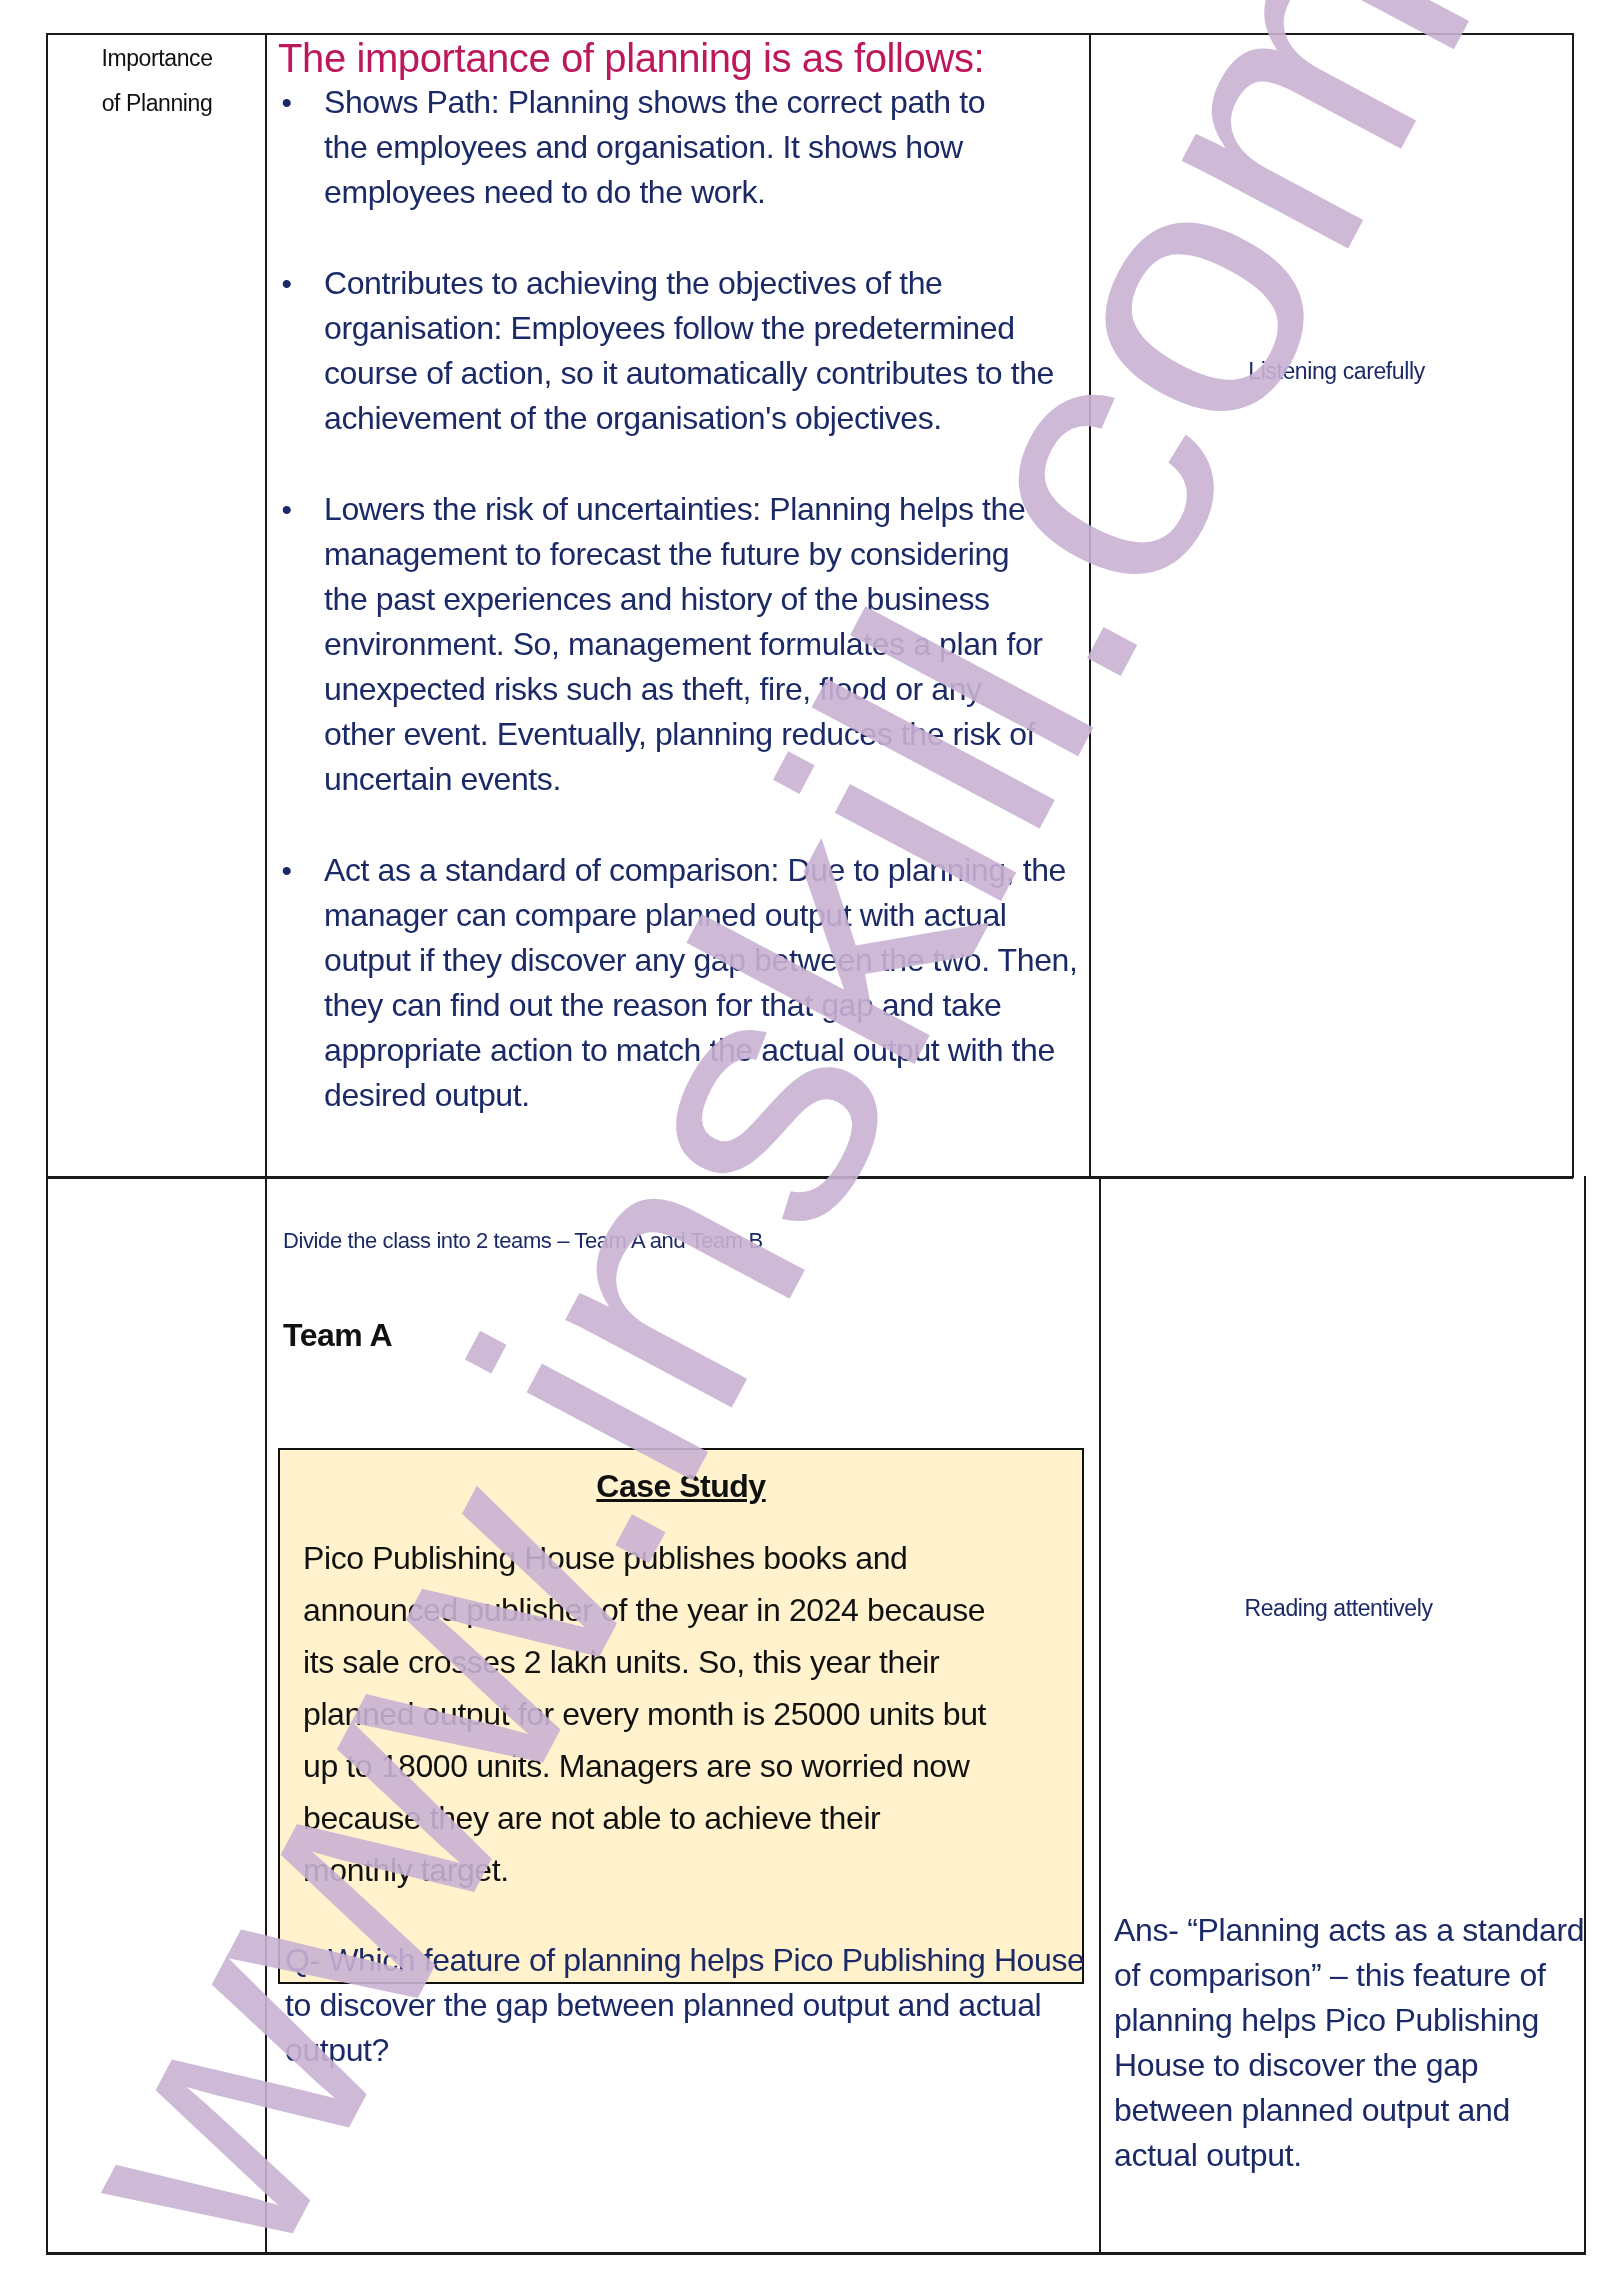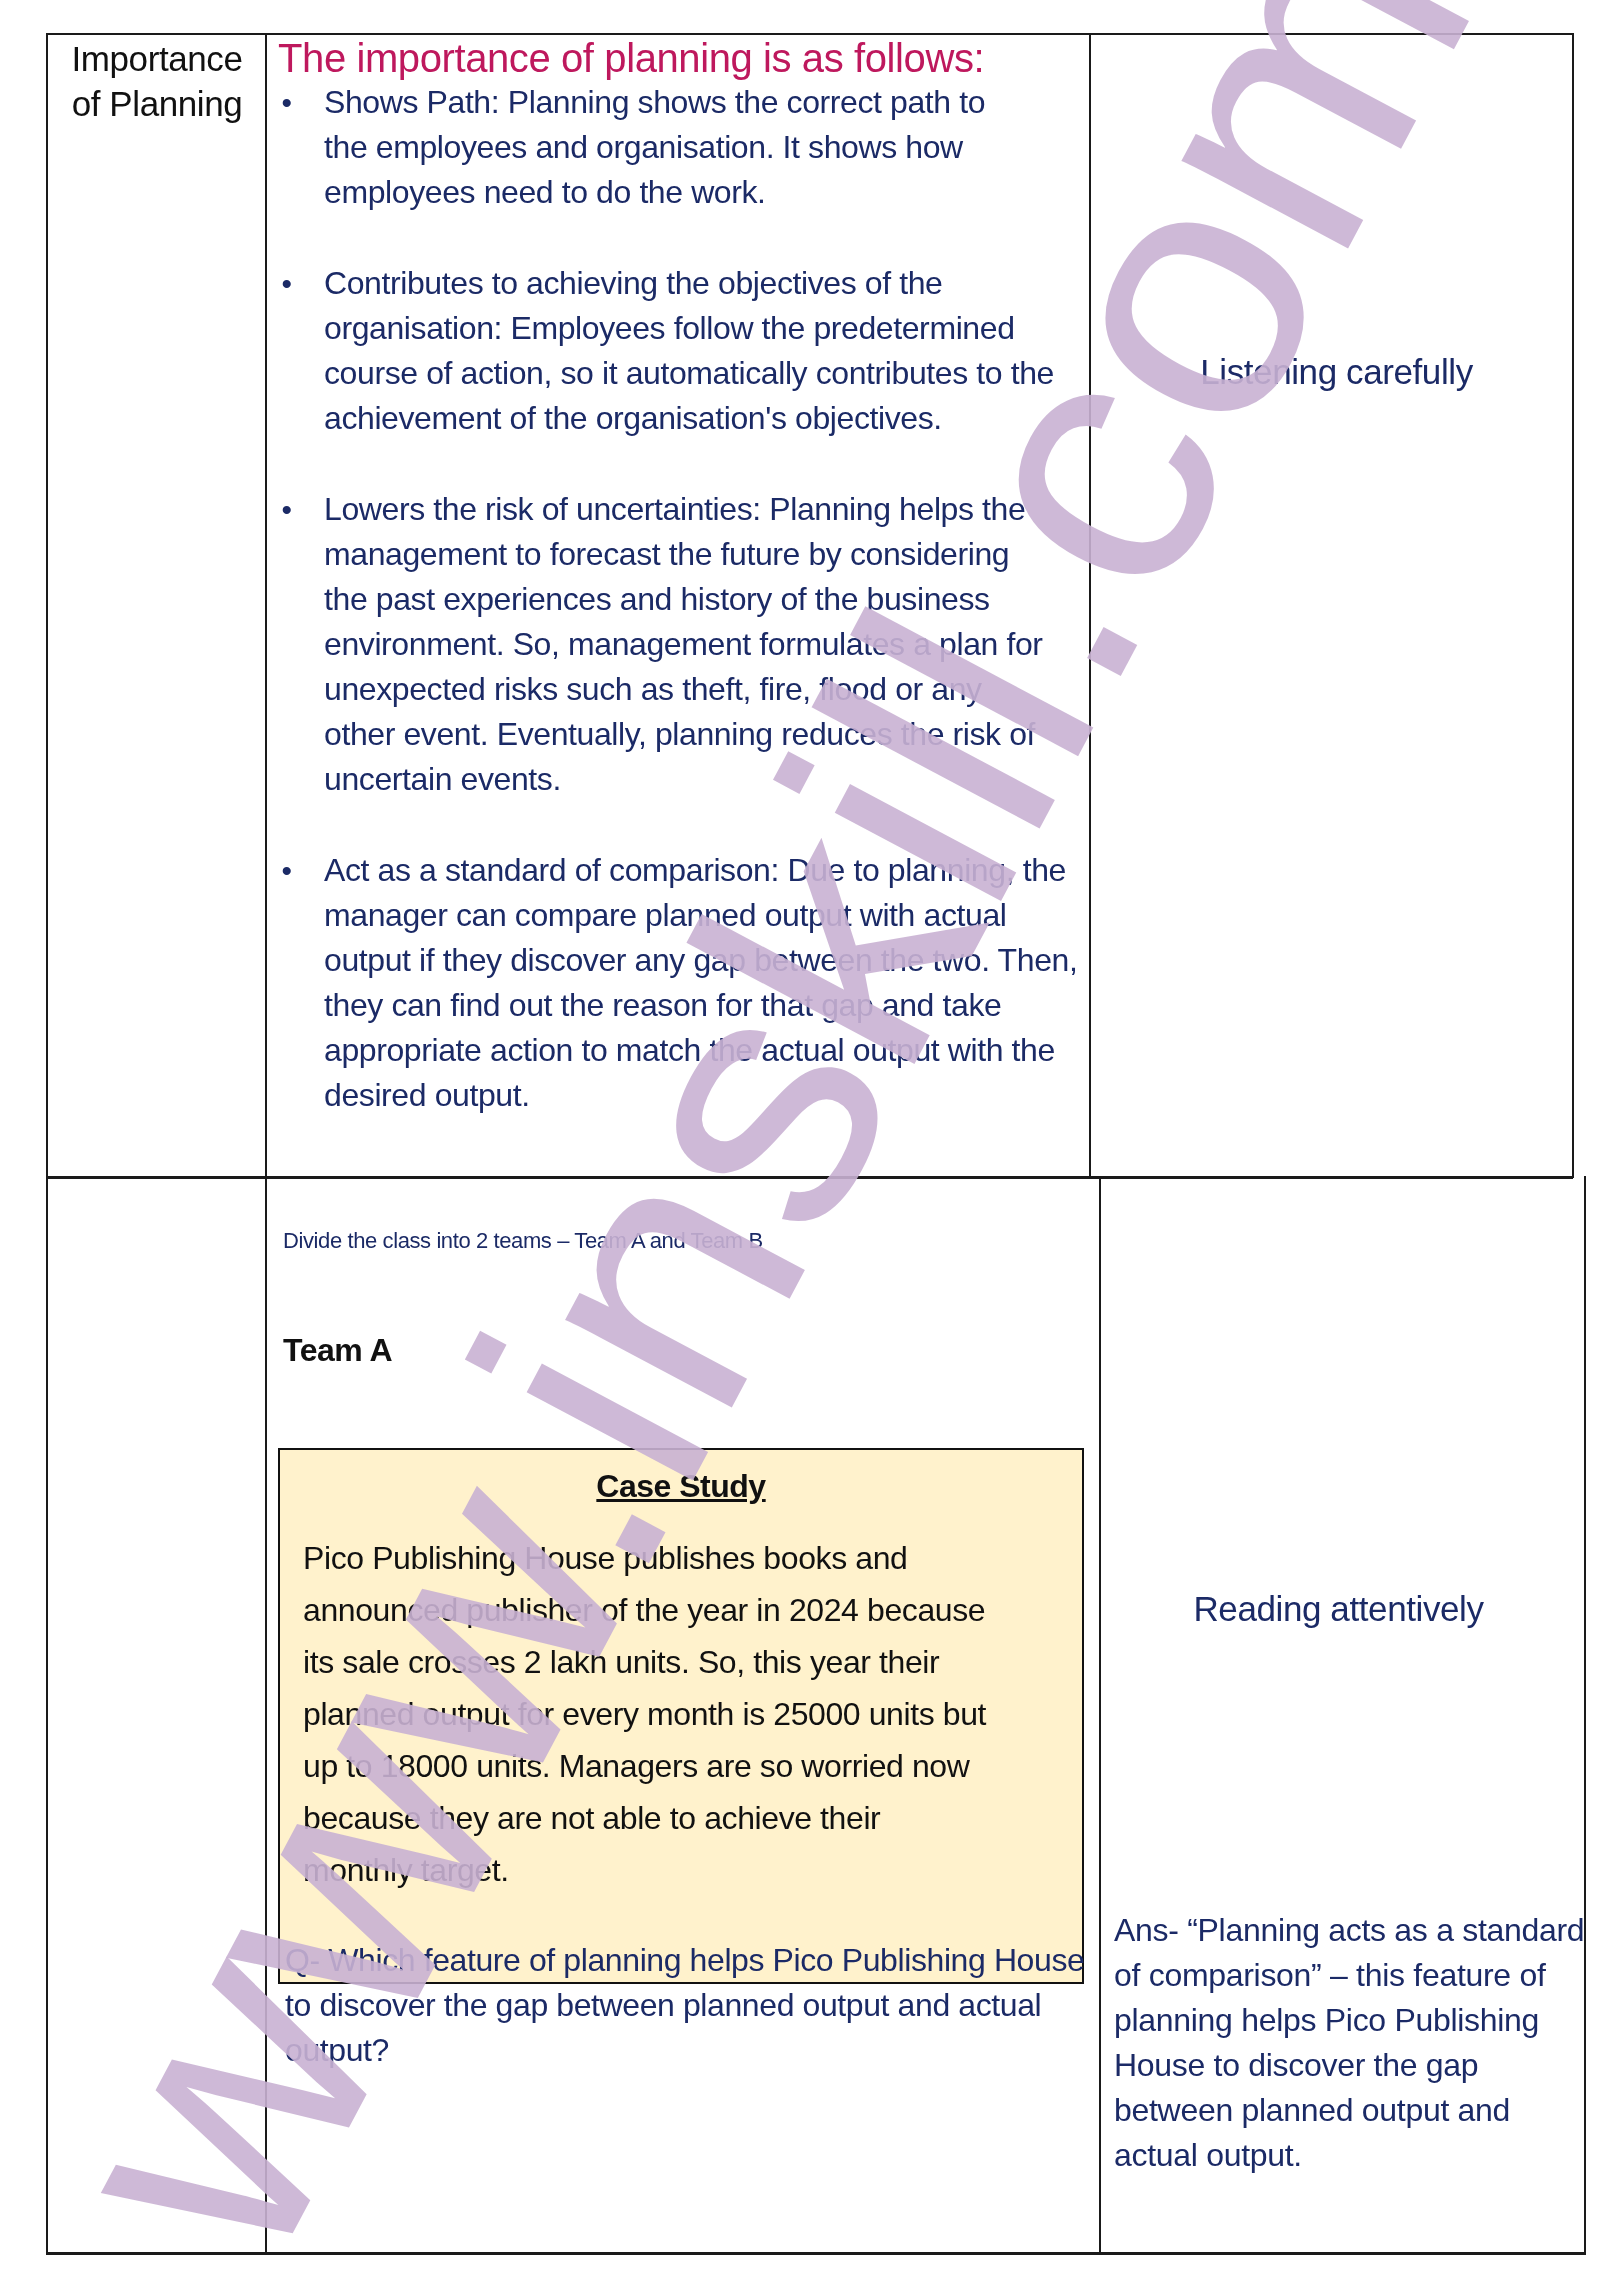--- a/index.html
+++ b/index.html
@@ -2,36 +2,36 @@
 <html style="font-size:14.3px"><head>
 <meta charset="utf-8">
 <style>
   html, body { margin: 0; padding: 0; background: #ffffff; }
   body { width: 1619px; height: 2281px; position: relative; overflow: hidden;
          font-family: "Liberation Sans", sans-serif; }
   .page { position: absolute; left: 0; top: 0; width: 1619px; height: 2281px; }
 
   .grid-line { position: absolute; background: #1a1a1a; }
 
-  .cell-text { position: absolute; color: #1b2a66; font-size: 35px; line-height: 45px;
+  .cell-text { position: absolute; color: #1b2a66; font-size: 23px; line-height: 45px;
                letter-spacing: -0.4px; }
   .topic { color: #111111; text-align: center; }
 
   .intro { position: absolute; left: 278px; top: 36px; color: #be185d; font-size: 40px;
            line-height: 45px; letter-spacing: -0.4px; }
   ul.points { position: absolute; left: 278px; top: 80px; width: 802px; margin: 0; padding: 0;
               list-style: none; color: #1b2a66; font-size: 32px; line-height: 45px;
               letter-spacing: -0.4px; }
   ul.points li { position: relative; padding-left: 46px; margin-bottom: 46px; }
   ul.points li .bullet { position: absolute; left: 3.6px; top: 0; font-size: 30px; }
 
   .divide { position: absolute; left: 283px; top: 1228px; color: #1b2a66; font-size: 22px;
             letter-spacing: -0.4px; }
   .team { position: absolute; left: 283px; top: 1317px; color: #111; font-size: 32px;
-          font-weight: bold; letter-spacing: -0.5px; margin-top: 15px; }
+          font-weight: bold; letter-spacing: -0.5px; }
 
   .case-box { position: absolute; left: 278px; top: 1428px; width: 806px; height: 536px;
               background: #fff2cc; border: 2.7px solid #111; box-sizing: border-box; margin-top: 20px; }
   .case-title { position: absolute; left: 0; right: 0; top: 18px; text-align: center;
                 font-size: 32px; font-weight: bold; color: #111; text-decoration: underline;
                 letter-spacing: -0.5px; }
   .case-body { position: absolute; left: 23px; top: 82px; width: 766px; font-size: 32px;
                line-height: 52px; color: #111; letter-spacing: -0.4px; }
 
   .question { position: absolute; left: 285px; top: 1938px; width: 802px; color: #1b2a66;

